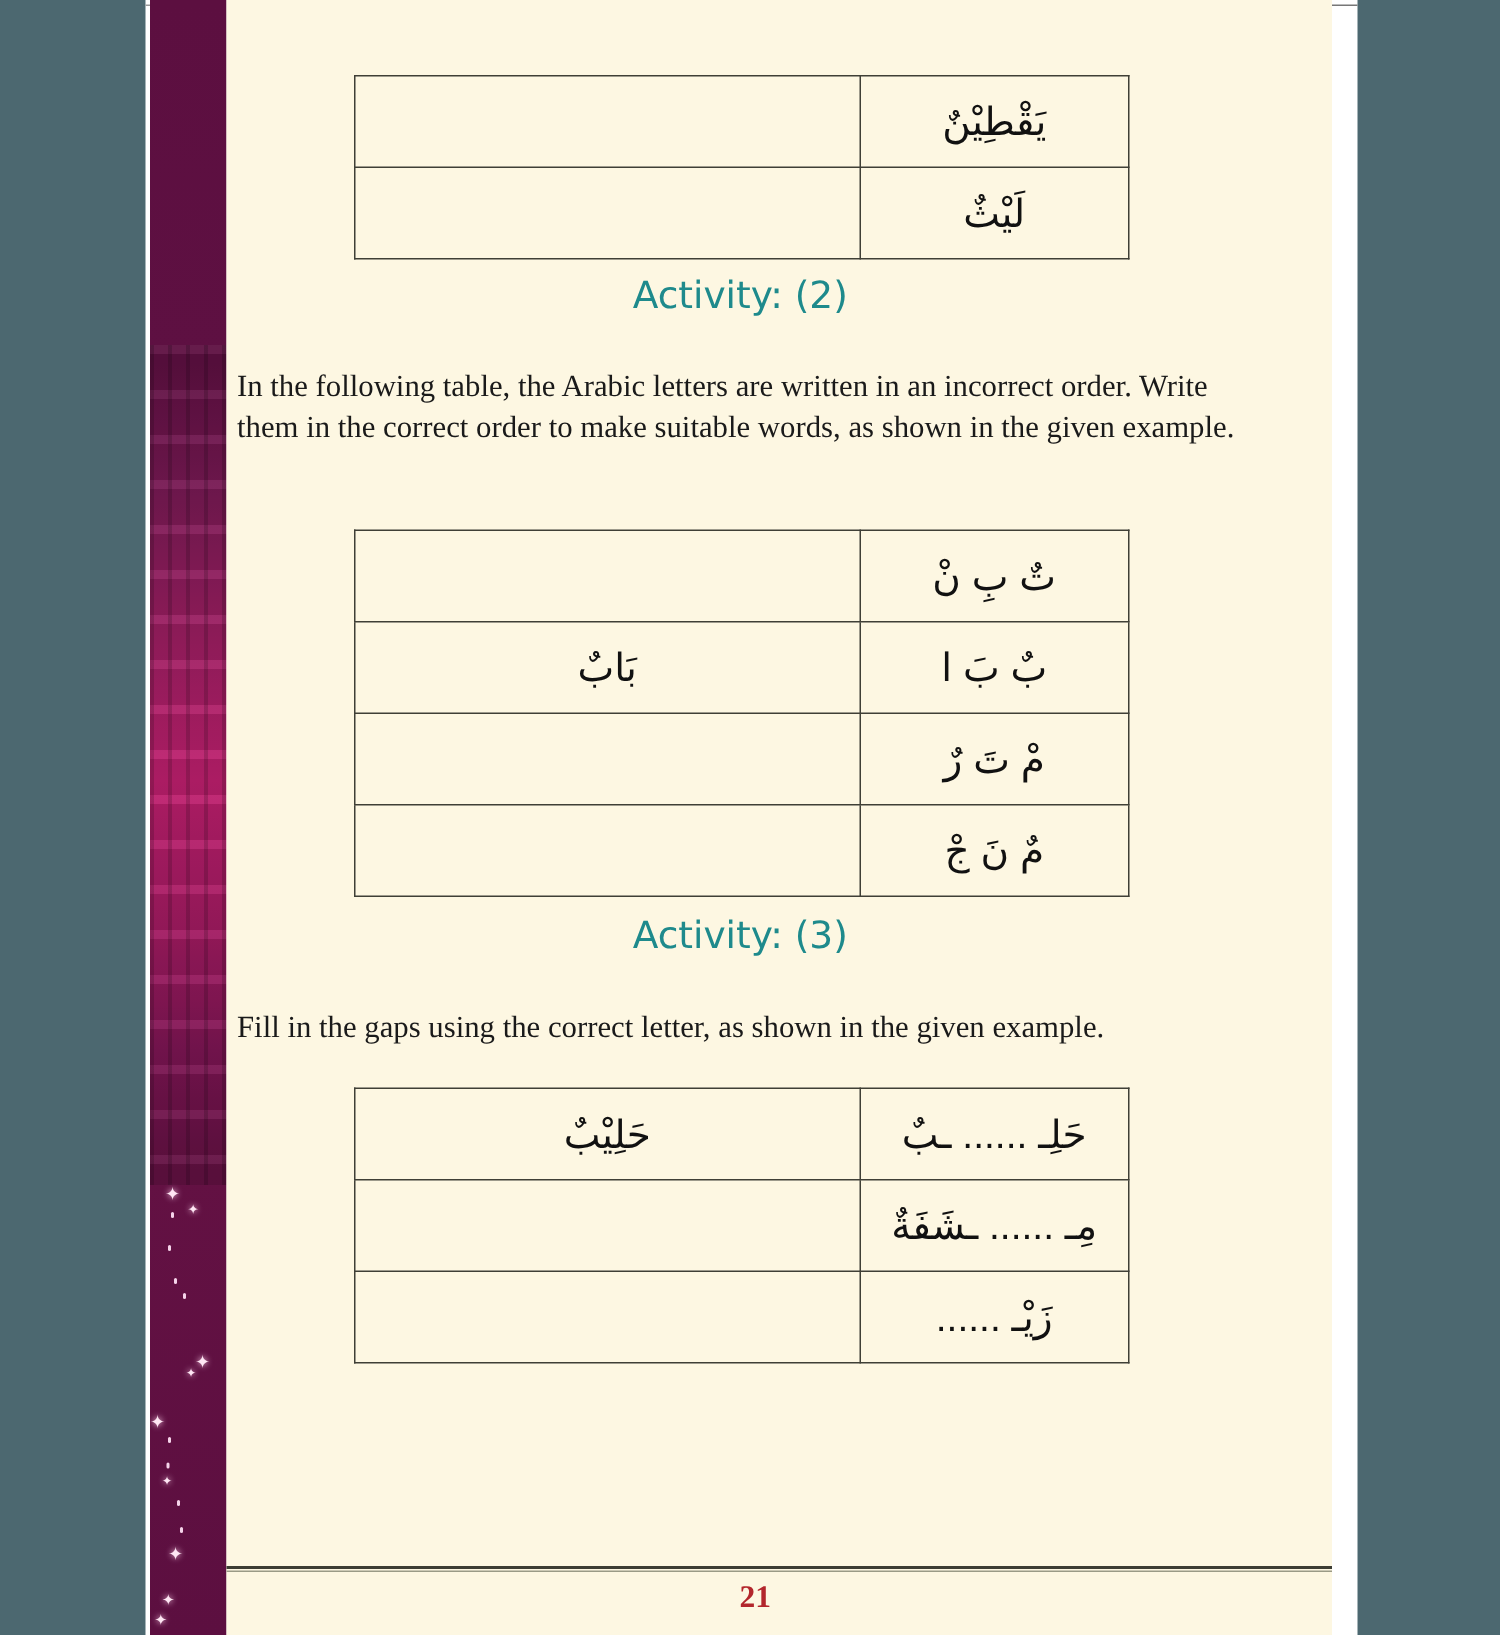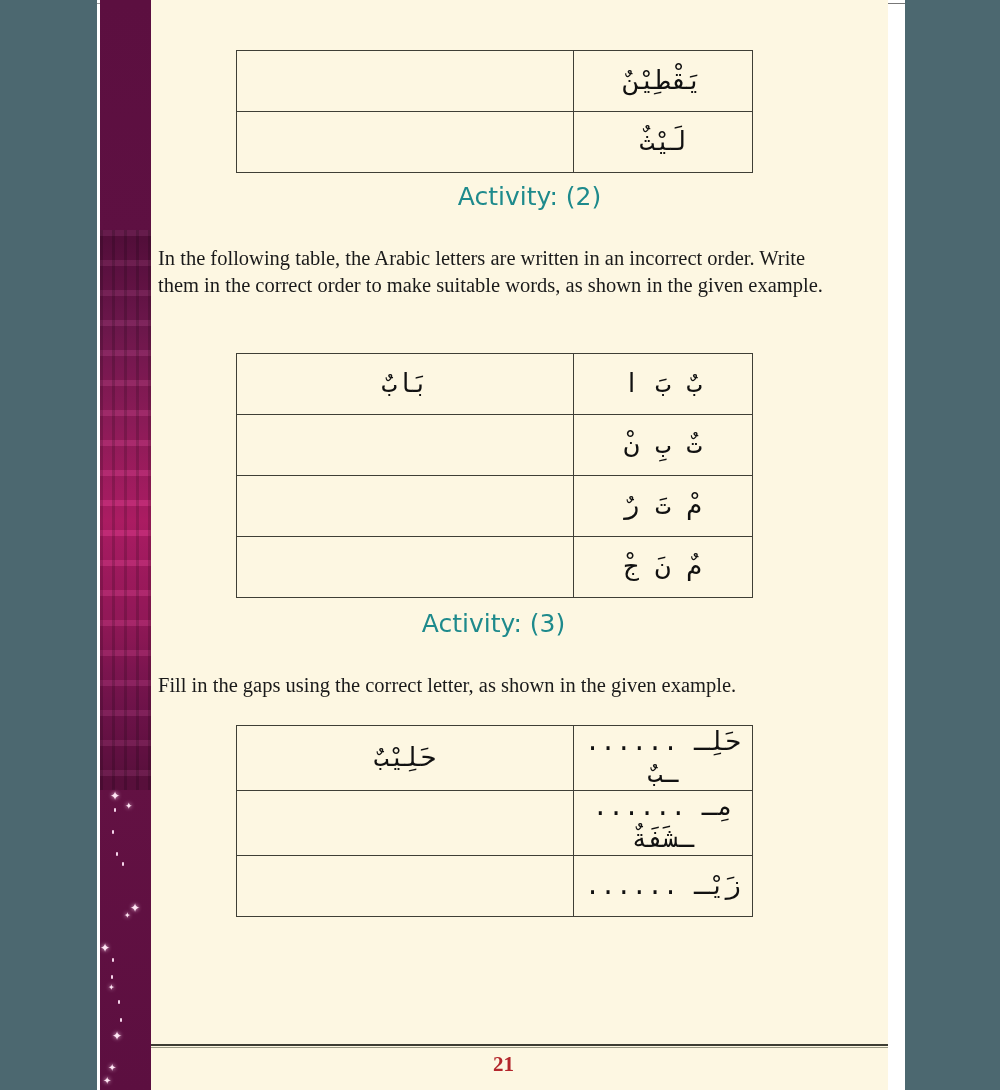--- a/index.html
+++ b/index.html
@@ -39,21 +39,21 @@
   }
   .topline-left { position:absolute; left:97px; top:3px; width:8px; height:1px; background:#999; }
   .topline-right { position:absolute; left:885px; top:3px; width:20px; height:1px; background:#777; }
 
   table.ex {
     position:absolute; left:236px; width:517px; border-collapse:collapse;
   }
   table.ex td {
     border:1.5px solid #3f3f36; height:60px; padding:0;
     text-align:center; vertical-align:middle;
-    font-family:Liberation Mono, monospace; font-size:26px; color:#111;
+    font-family:Liberation Sans, sans-serif; font-size:26px; color:#111;
     direction:rtl;
   }
   table.ex td.ar { width:178px; }
   table.ex td.ans { width:335px; }
 
   .activity-title {
     position:absolute; left:151px; width:685px; text-align:center;
     font-family:"DejaVu Sans", sans-serif; font-size:25px; color:#1e8a8c;
   }
   .para {
@@ -105,32 +105,32 @@
     <td class="ans"></td>
     <td class="ar">يَقْطِيْنٌ</td>
   </tr>
   <tr>
     <td class="ans"></td>
     <td class="ar">لَيْثٌ</td>
   </tr>
 </tbody>
   </table>
 
-<div class="activity-title" style="top:182px;padding-left:36px;">Activity: (2)</div>
+<div class="activity-title" style="top:182px;">Activity: (2)</div>
 <div class="para" style="top:245px;">In the following table, the Arabic letters are written in an incorrect order. Write them in the correct order to make suitable words, as shown in the given example.</div>
 
 <table class="ex" style="top:353px;">
   <tbody>
       <tr>
+    <td class="ans"></td>
+    <td class="ar">تٌ بِ نْ</td>
+  </tr>
+  <tr>
     <td class="ans">بَابٌ</td>
     <td class="ar">بٌ بَ ا</td>
-  </tr>
-  <tr>
-    <td class="ans"></td>
-    <td class="ar">تٌ بِ نْ</td>
   </tr>
   <tr>
     <td class="ans"></td>
     <td class="ar">مْ تَ رٌ</td>
   </tr>
   <tr>
     <td class="ans"></td>
     <td class="ar">مٌ نَ جْ</td>
   </tr>
 </tbody>

